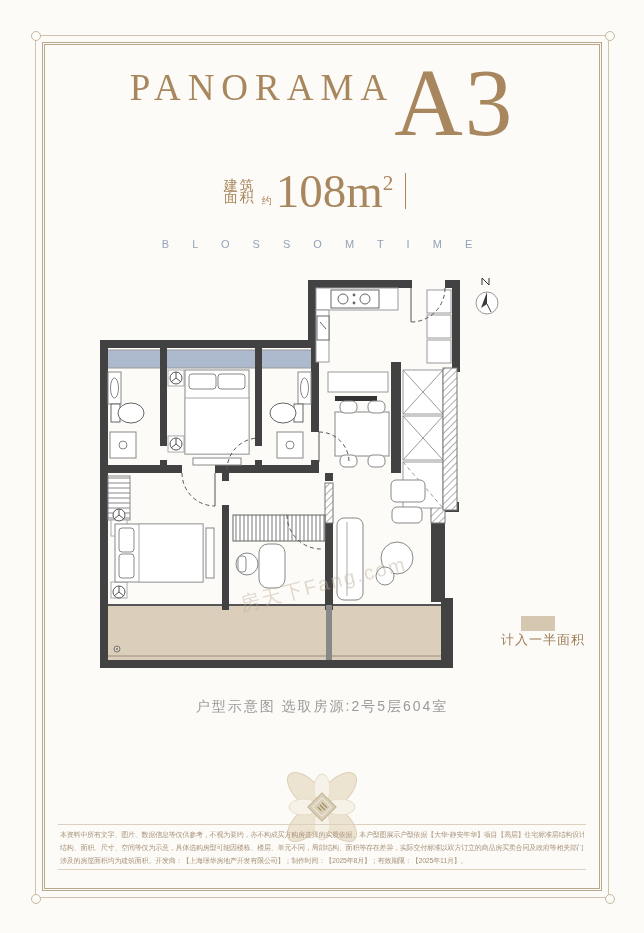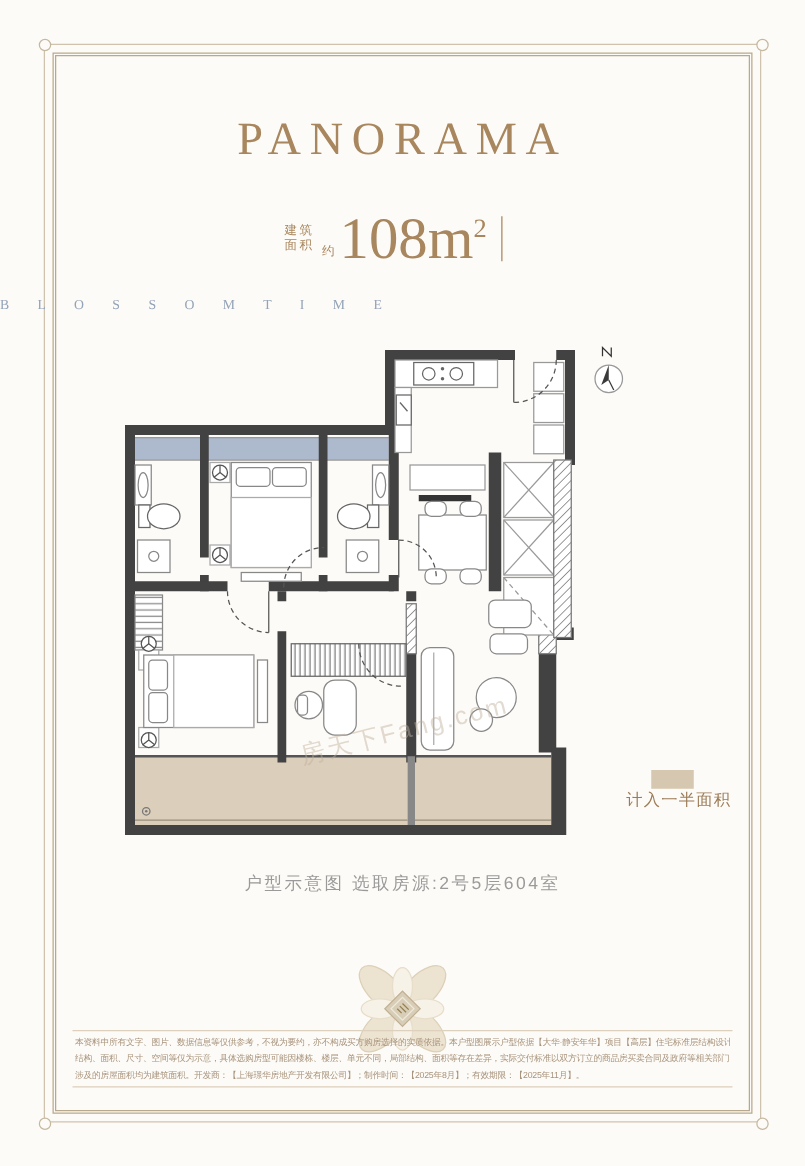--- a/index.html
+++ b/index.html
@@ -6,31 +6,31 @@
   body{
     width:644px;height:933px;position:relative;background:#fdfbf7;
     font-family:"Liberation Sans","DejaVu Sans",sans-serif;
     overflow:hidden;
   }
   
   .frame-outer{position:absolute;inset:35px;border:1px solid #cfc3ad;pointer-events:none;}
   .frame-inner{position:absolute;inset:42px;border:3px double #b9a98c;pointer-events:none;}
   .corner-dot{position:absolute;width:8px;height:8px;border:1px solid #c5b89f;border-radius:50%;background:#fdfbf7;}
   
-  .brand-row{position:absolute;top:66px;left:0;right:0;display:flex;justify-content:center;align-items:center;height:104px;color:#a8865e;}
+  .brand-row{position:absolute;top:66px;left:0;right:0;display:flex;justify-content:center;align-items:flex-start;height:104px;color:#a8865e;}
   .brand{font-family:"Liberation Serif","DejaVu Serif",serif;font-size:37px;letter-spacing:7px;padding-bottom:13px;}
   .unit{font-family:"Liberation Serif","DejaVu Serif",serif;font-size:95px;line-height:.78;letter-spacing:2px;}
   .spec-row{position:absolute;top:167px;left:0;right:0;display:flex;justify-content:center;align-items:center;color:#a8865e;height:48px;}
-  .area-label{font-size:10px;line-height:12px;letter-spacing:2px;text-align:left;}
+  .area-label{font-size:14px;line-height:12px;letter-spacing:2px;text-align:left;}
   .area-approx{font-size:10px;align-self:flex-end;padding:0 4px 7px 6px;}
   .area-value{font-family:"Liberation Serif","DejaVu Serif",serif;font-size:47px;line-height:1;}
   .area-value sup{font-size:.45em;}
   .spec-divider{width:1px;height:36px;background:#a8865e;margin:0 14px 0 12px;}
   .layout-text{font-family:"Liberation Serif","DejaVu Serif",serif;font-size:24px;letter-spacing:3px;}
-  .tagline{position:absolute;top:238px;left:0;right:0;font-size:11px;letter-spacing:10px;color:#93a3b8;font-family:Liberation Serif, serif;}
+  .tagline{position:absolute;top:238px;left:0;right:0;text-align:center;font-size:11px;letter-spacing:10px;color:#93a3b8;}
   
   .plan-wrap{position:absolute;left:95px;top:272px;width:410px;height:400px;}
   
   .legend{position:absolute;left:468px;top:616px;width:150px;}
   .legend-row{display:flex;align-items:center;margin-bottom:13px;flex-direction:column;}
   .swatch{width:34px;height:15px;display:inline-block;margin-right:10px;}
   .legend-label{font-size:13px;color:#9c7c58;letter-spacing:1px;}
   
   .caption{position:absolute;top:698px;left:0;right:0;text-align:center;font-size:14px;letter-spacing:2px;color:#9a9a9a;}
   
@@ -46,20 +46,21 @@
 
 <div class="frame-outer"></div>
 <div class="frame-inner"></div>
 <div class="corner-dot" style="left:31px;top:31px;"></div>
 <div class="corner-dot" style="left:605px;top:31px;"></div>
 <div class="corner-dot" style="left:31px;top:894px;"></div>
 <div class="corner-dot" style="left:605px;top:894px;"></div>
 
 <div class="brand-row">
   <span class="brand">PANORAMA</span>
+  <span class="unit">A3</span>
 </div>
 <div class="spec-row">
   <span class="area-label">
     <span>建筑</span><br>
     <span>面积</span>
   </span>
   <span class="area-approx">约</span>
   <span class="area-value"><span>108m</span><sup>2</sup></span>
   <span class="spec-divider"></span>
 </div>

